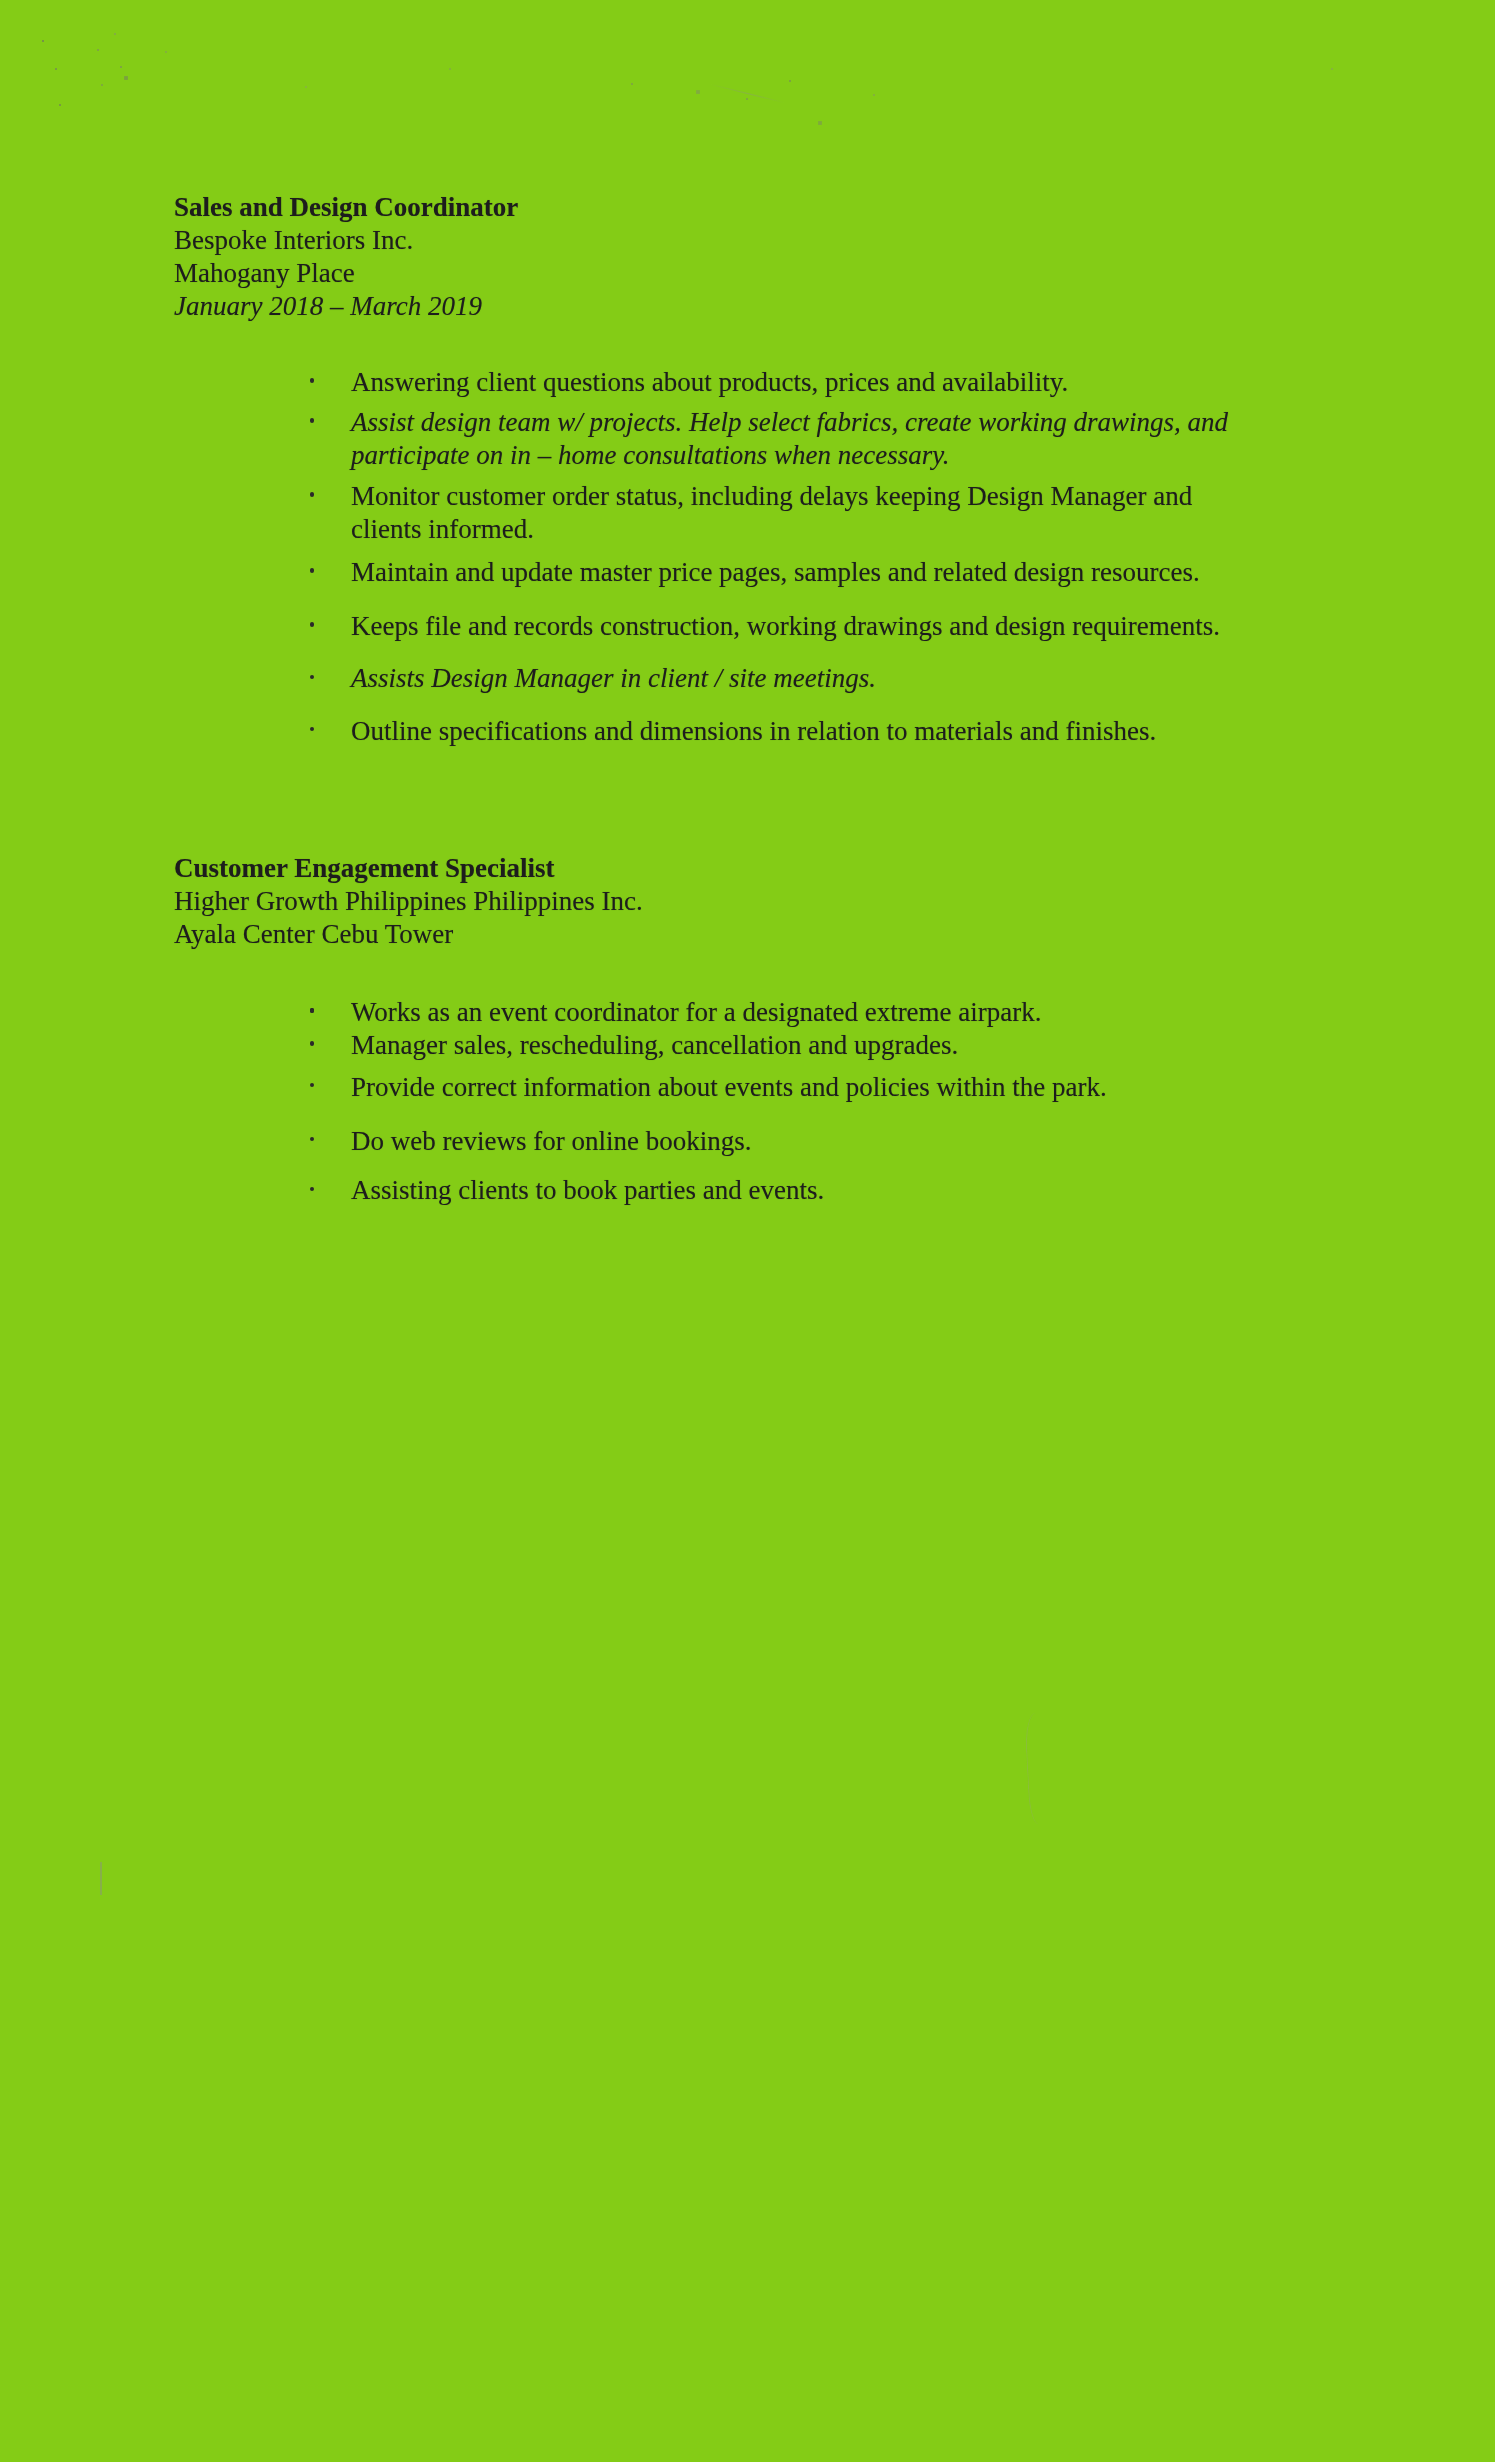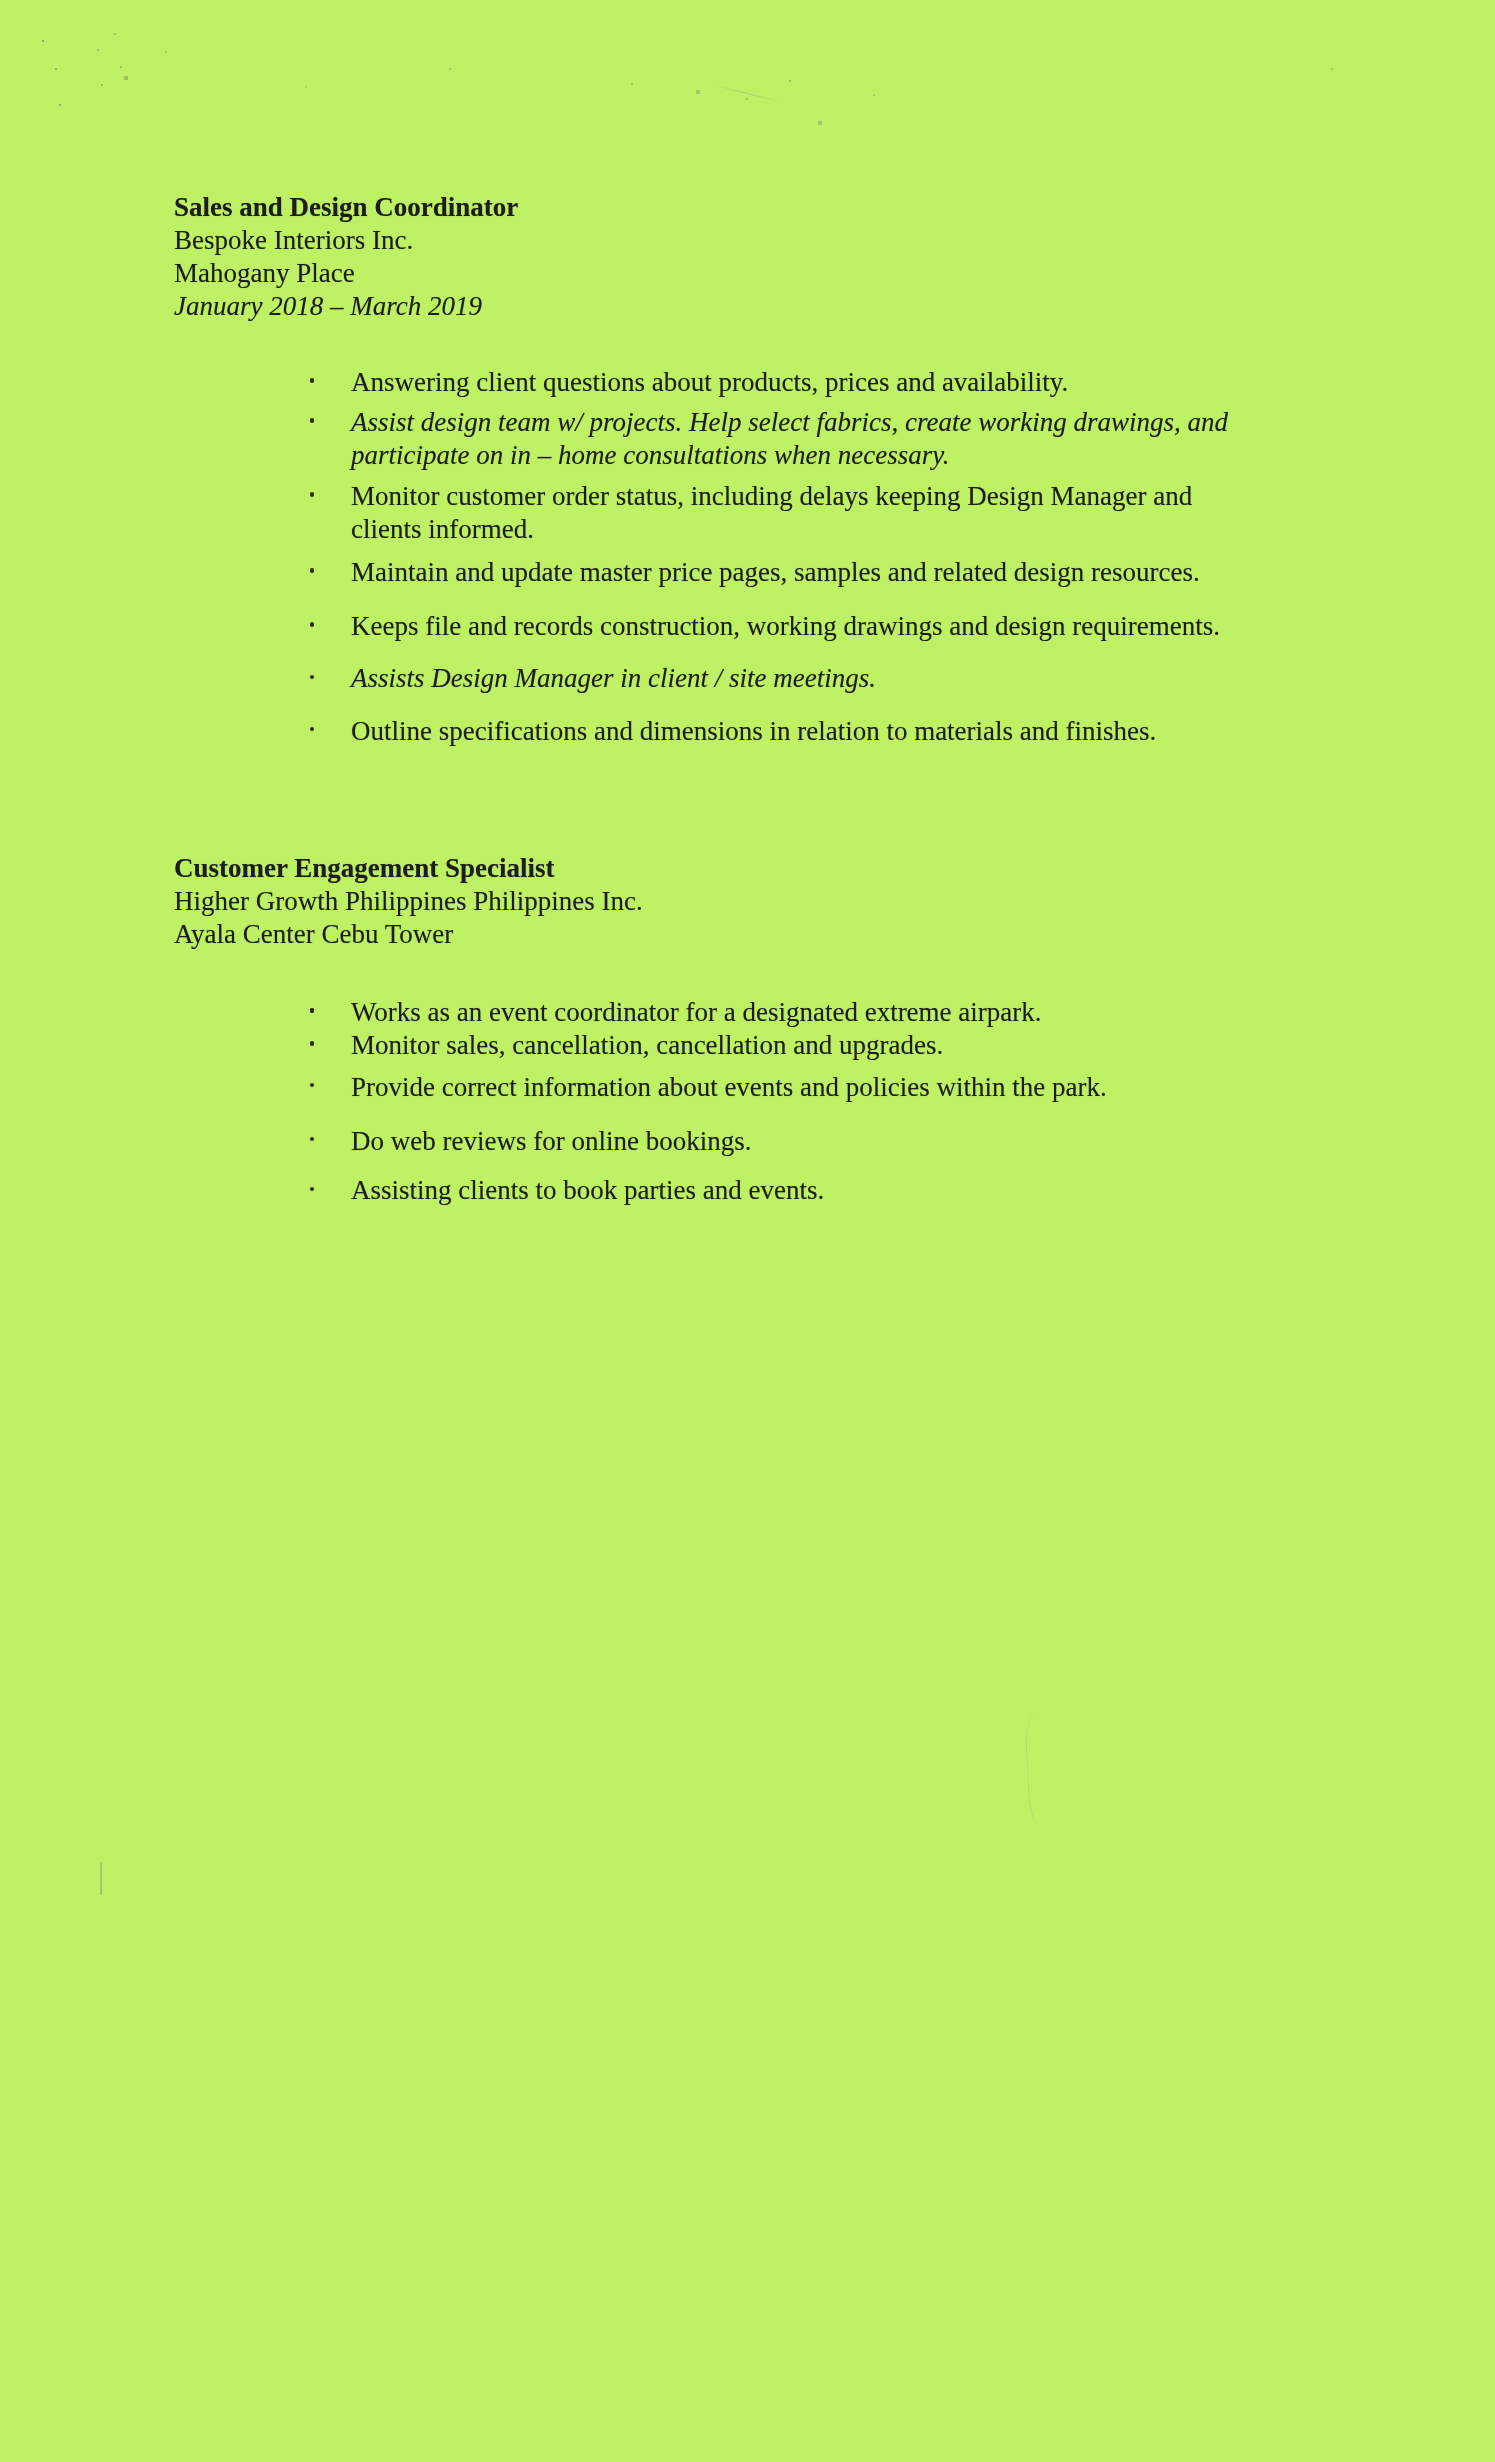--- a/index.html
+++ b/index.html
@@ -4,21 +4,21 @@
 <style>
   html, body { margin: 0; padding: 0; }
   body {
     background: #e8e8e6;
     font-family: "Liberation Serif", serif;
   }
   .page {
     position: relative;
     width: 1495px;
     height: 2462px;
-    background: #bef264;
+    background: #84cc16;
     color: #1d1d1d;
     overflow: hidden;
   }
   
   .speckles {
     position: absolute; top: 0; left: 0;
     width: 1.8px; height: 1.8px; background: transparent;
     box-shadow:
       42px 40px 0 0 rgba(105,105,105,.55),
       97px 49px 0 0 rgba(120,120,120,.45),
@@ -130,21 +130,21 @@
       </ul>
   </section>
 
   <section class="job" id="section-1">
     <div class="job-title">Customer Engagement Specialist</div>
     <div class="job-line">Higher Growth Philippines Philippines Inc.</div>
     <div class="job-line">Ayala Center Cebu Tower</div>
     <ul class="bullets">
         <li><span class="marker"></span></li>
         <li><span class="marker"></span><span>Works as an event coordinator for a designated extreme airpark.</span></li>
-        <li><span class="marker"></span><span>Monitor sales, cancellation, cancellation and upgrades.</span></li>
+        <li><span class="marker"></span><span>Manager sales, rescheduling, cancellation and upgrades.</span></li>
         <li><span class="marker"></span><span>Provide correct information about events and policies within the park.</span></li>
         <li><span class="marker"></span><span>Do web reviews for online bookings.</span></li>
         <li><span class="marker"></span><span>Assisting clients to book parties and events.</span></li>
       </ul>
   </section>
 
 </div>
 
 
 </body></html>

